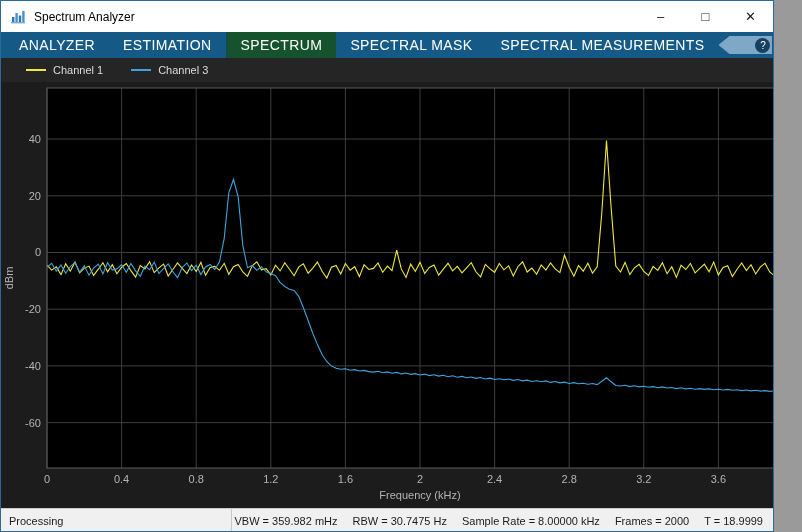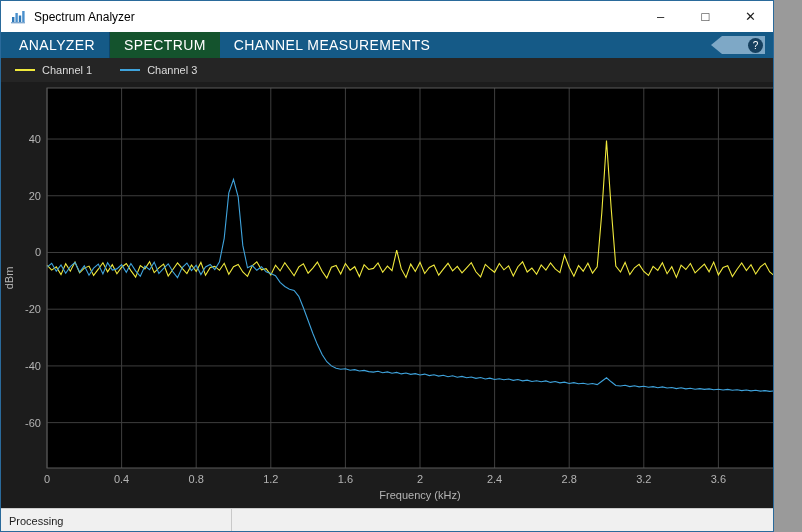--- a/index.html
+++ b/index.html
@@ -29,21 +29,21 @@
   .tab.active { background:#4187b5; }
   #help-area { margin-left:auto; display:flex; align-items:center; padding-right:8px; }
   .help-tag { width:54px; height:18px; background:#7ea8c6;
               clip-path:polygon(0 50%, 11px 0, 100% 0, 100% 100%, 11px 100%);
               display:flex; align-items:center; justify-content:flex-end; padding-right:2px; }
   .help-circle { width:15px; height:15px; border-radius:50%; background:#16405f; color:#fff;
                  font-size:10px; display:flex; align-items:center; justify-content:center; }
 
   
   #scope { flex:1 1 auto; display:flex; flex-direction:column; background:#1c1c1c; }
-  #legend { flex:0 0 24px; background:#252525; display:flex; align-items:center; padding-left:14px; gap:28px; }
+  #legend { flex:0 0 24px; background:#252525; display:flex; align-items:center; padding-left:25px; gap:28px; }
   .legend-item { display:flex; align-items:center; gap:7px; color:#dcdcdc; font-size:11px; }
   .legend-swatch { width:20px; height:2px; }
   #plot-wrap { flex:1 1 auto; }
   #plot-svg { display:block; }
   svg text { font-family:"Liberation Sans", sans-serif; }
 
   
   #statusbar { flex:0 0 24px; background:#f0f0f0; border-top:1px solid #cccccc;
                display:flex; align-items:center; font-size:11px; color:#1c1c1c; }
   #status-left { width:231px; height:100%; display:flex; align-items:center; padding-left:8px;
@@ -69,22 +69,24 @@
     <div id="win-controls">
       <div class="win-btn">–</div>
       <div class="win-btn">□</div>
       <div class="win-btn">✕</div>
     </div>
   </div>
 
   <div id="tabbar" style="background: rgb(21, 90, 135);">
 
     <div class="tab">ANALYZER</div>
+      <div class="tab">ESTIMATION</div>
       <div class="tab active group-start" style="background: #14532d;">SPECTRUM</div>
-      <div class="tab">CHANNEL MEASUREMENTS</div>
+      <div class="tab">SPECTRAL MASK</div>
+      <div class="tab">SPECTRAL MEASUREMENTS</div>
       <div id="help-area">
       <div class="help-tag">
         <div class="help-circle">
           <span>?</span>
         </div>
       </div>
     </div>
   </div>
 
   <div id="scope">
@@ -139,15 +141,22 @@
           <text x="40" y="117.76119402985074" fill="#b4b4b4" font-size="11" text-anchor="end">20</text>
           <text x="40" y="61.04477611940298" fill="#b4b4b4" font-size="11" text-anchor="end">40</text>
           <text x="419" y="417" fill="#b4b4b4" font-size="11" text-anchor="middle">Frequency (kHz)</text>
           <text x="12" y="196" fill="#b4b4b4" font-size="11" text-anchor="middle" transform="rotate(-90 12 196)">dBm</text>
         </svg>
     </div>
   </div>
 
   <div id="statusbar">
     <div id="status-left">Processing</div>
+    <div id="status-metrics">
+        <span>VBW = 359.982 mHz</span>
+        <span>RBW = 30.7475 Hz</span>
+        <span>Sample Rate = 8.00000 kHz</span>
+        <span>Frames = 2000</span>
+        <span>T = 18.9999</span>
+      </div>
   </div>
 
 </div>
 
 </body></html>

